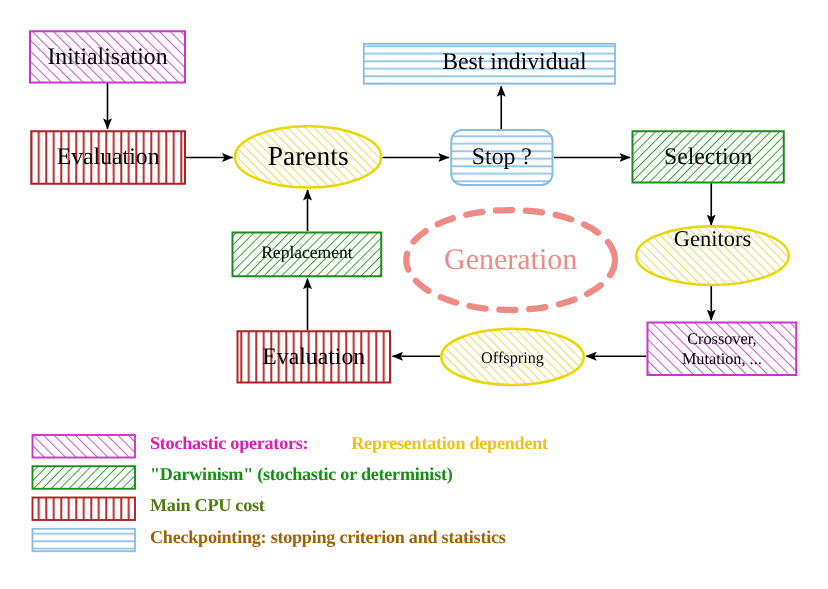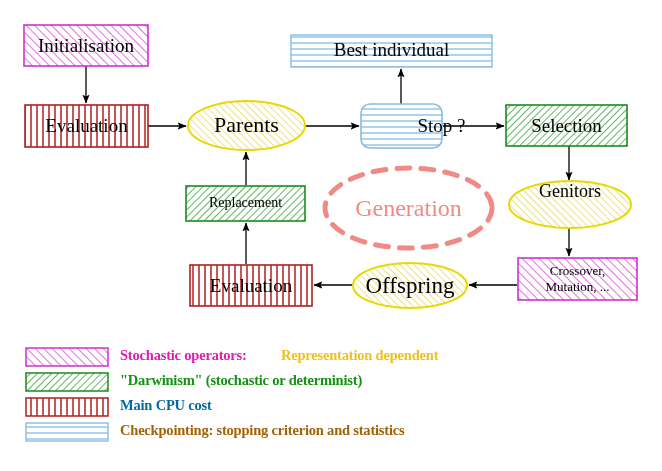--- a/index.html
+++ b/index.html
@@ -125,41 +125,41 @@
     <rect x="26" y="398" width="82" height="18" fill="url(#p-vertical-red)" stroke="#b02020" stroke-width="1.5"></rect>
     <rect x="26" y="423" width="82" height="18" fill="url(#p-horizontal-blue)" stroke="#88bcdd" stroke-width="1.4"></rect>
   </svg>
 
   <div class="node-label" style="left:24px; top:25px; width:124px; height:41px; font-size:19px;">Initialisation</div>
 
   <div class="node-label" style="left:25px; top:105px; width:123px; height:42px; font-size:19px;">Evaluation</div>
 
   <div class="node-label" style="left:188px; top:101px; width:117px; height:49px; font-size:22px;">Parents</div>
 
-  <div class="node-label" style="left:291px; top:33px; width:201px; height:34px; font-size:19px;">Best individual</div>
+  <div class="node-label" style="left:291px; top:33px; width:201px; height:34px; font-size:19px;padding-left:20px;">Best individual</div>
 
-  <div class="node-label" style="left:361px; top:104px; width:81px; height:44px; font-size:19px;padding-left:40px;">Stop ?</div>
+  <div class="node-label" style="left:361px; top:104px; width:81px; height:44px; font-size:19px;">Stop ?</div>
 
   <div class="node-label" style="left:506px; top:105px; width:121px; height:41px; font-size:19px;">Selection</div>
 
   <div class="node-label" style="left:186px; top:186px; width:119px; height:35px; font-size:14px;">Replacement</div>
 
   <div class="node-label" style="left:325px; top:168px; width:167px; height:80px; font-size:24px; color:#f08a85;">Generation</div>
 
   <div class="node-label" style="left:509px; top:168px; width:122px; height:47px; font-size:18px;">Genitors</div>
 
   <div class="node-label" style="left:190px; top:265px; width:122px; height:41px; font-size:19px;">Evaluation</div>
 
-  <div class="node-label" style="left:353px; top:263px; width:114px; height:45px; font-size:23px;">Offspring</div>
+  <div class="node-label" style="left:353px; top:263px; width:114px; height:45px; font-size:13px;">Offspring</div>
 
   <div class="node-label" style="left:518px; top:258px; width:119px; height:42px; font-size:13px; line-height:1.25;">Crossover,
 Mutation, ...</div>
 
   <div class="legend-text" style="left:281px; top:347px; color:#f0c020;">Representation dependent</div>
   <div class="legend-text" style="left:120px; top:347px; color:#e21ab4;">Stochastic operators:</div>
 
   <div class="legend-text" style="left:120px; top:372px; color:#159015;">"Darwinism" (stochastic or determinist)</div>
 
-  <div class="legend-text" style="left:120px; top:397px; color:#0369a1;">Main CPU cost</div>
+  <div class="legend-text" style="left:120px; top:397px; color:#4d7c0f;">Main CPU cost</div>
 
   <div class="legend-text" style="left:120px; top:422px; color:#a16207;">Checkpointing: stopping criterion and statistics</div>
 
 </div>
 
 </body></html>

